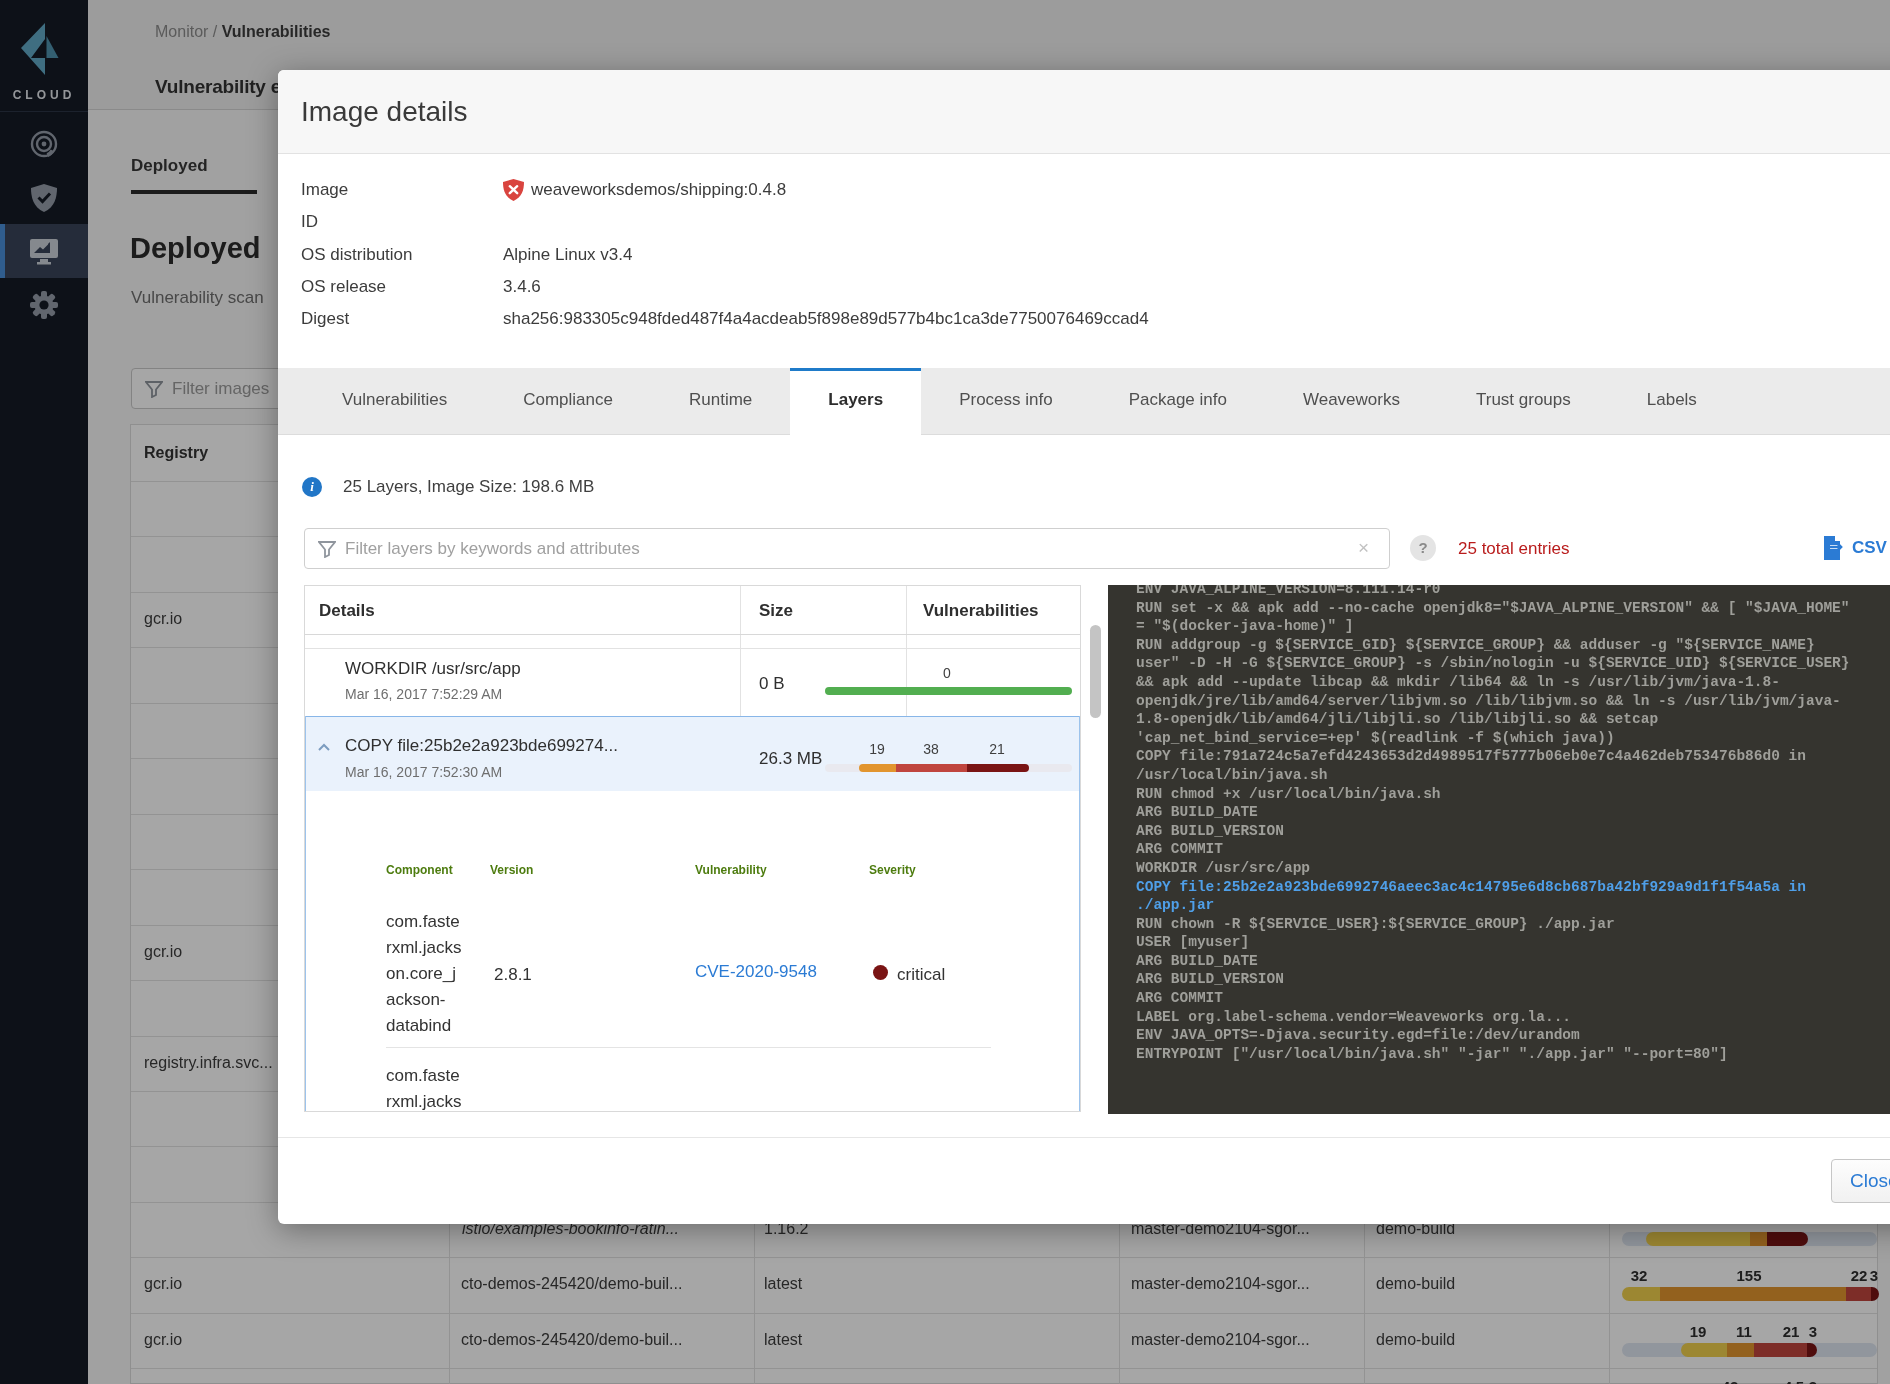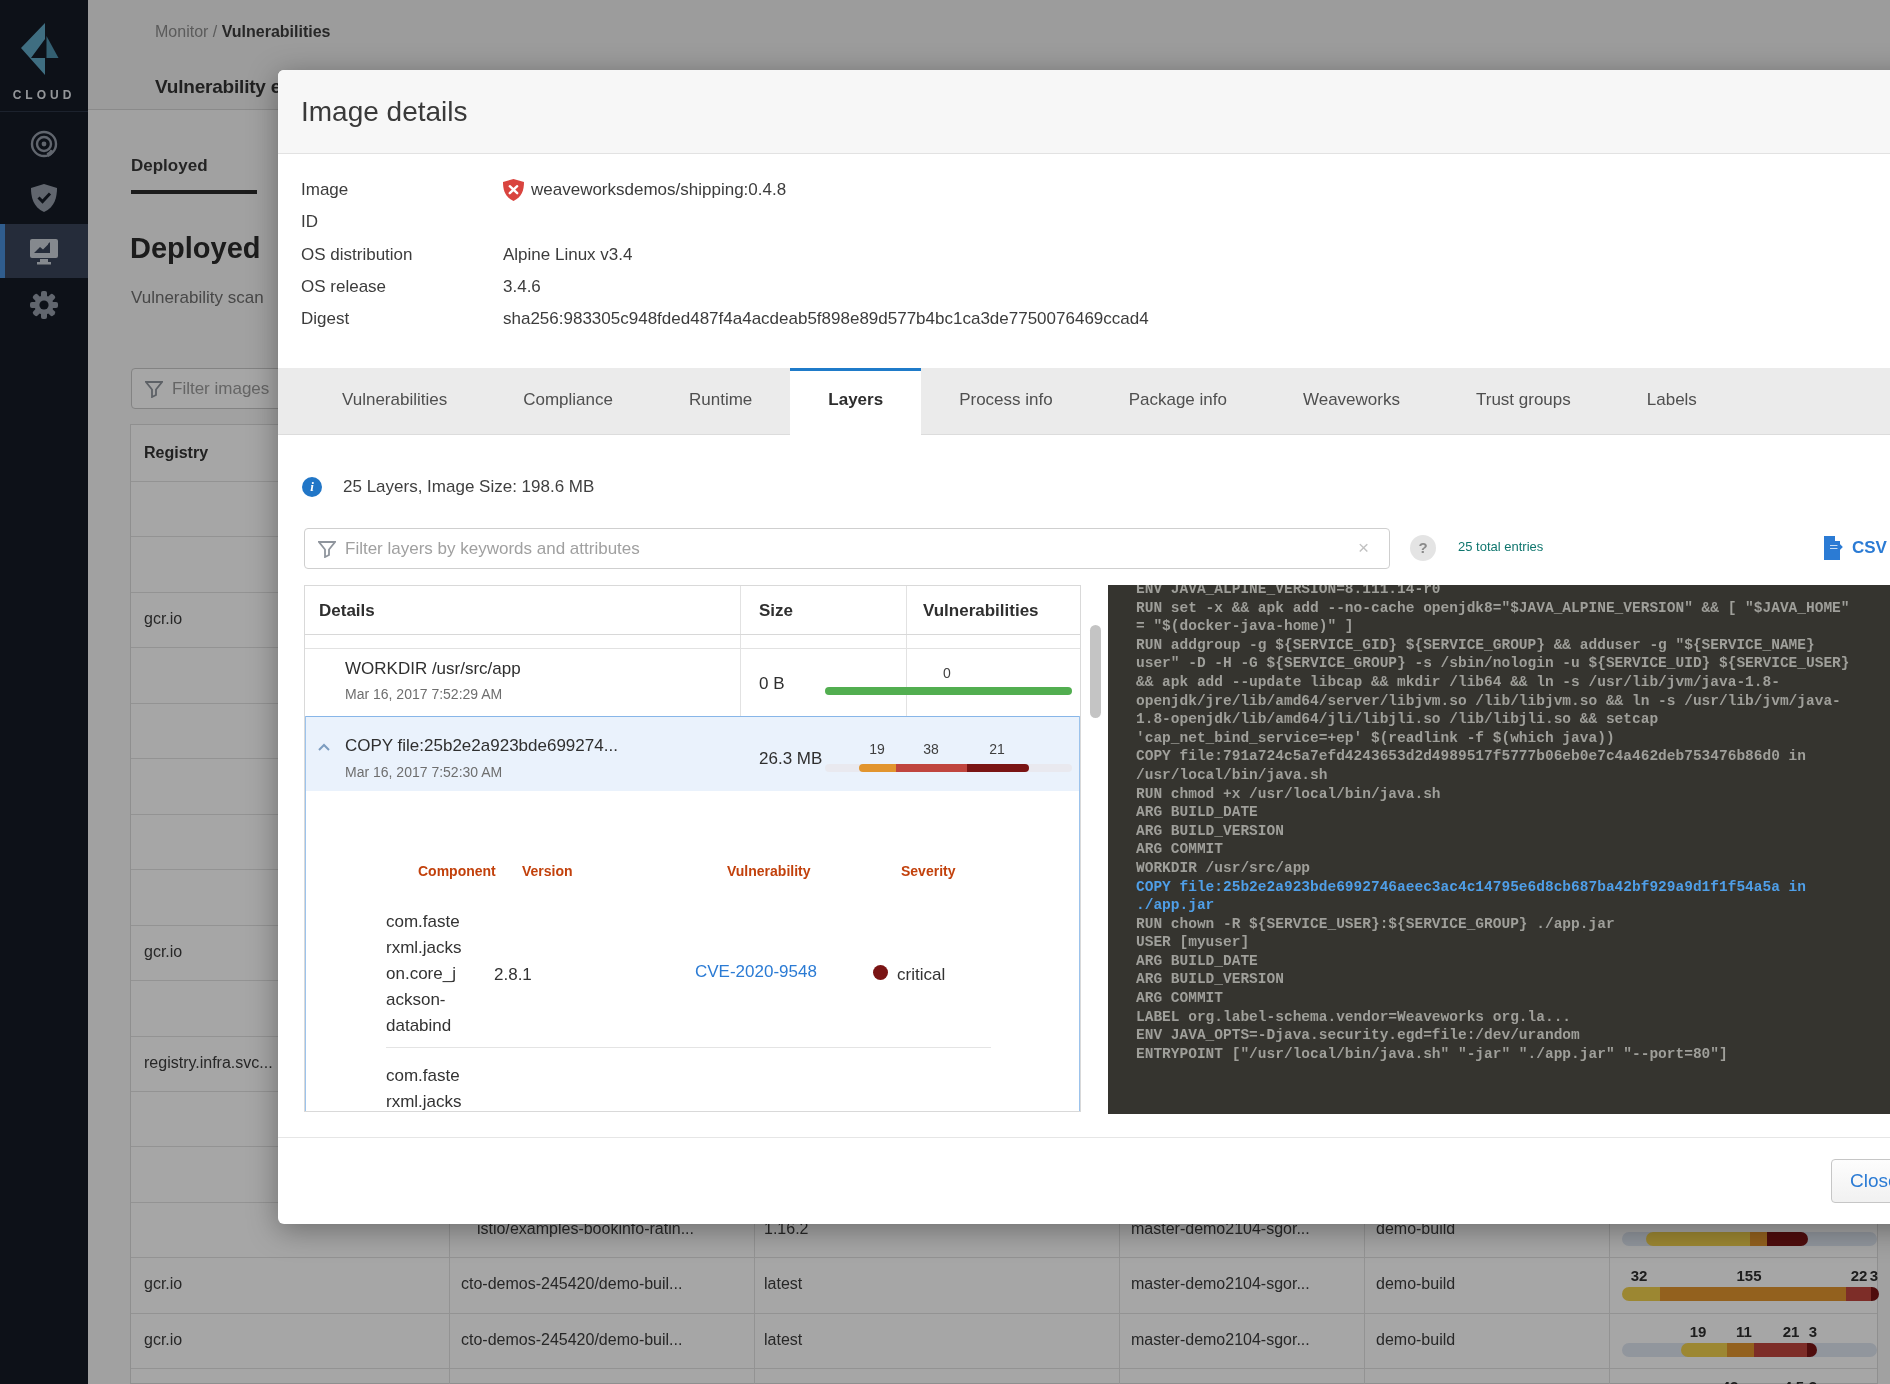--- a/index.html
+++ b/index.html
@@ -83,21 +83,21 @@
     background:#2176c7; color:#fff; font-size:13px; font-weight:bold; text-align:center; line-height:20px;
     font-family:"Liberation Serif", serif; font-style:italic; }
   #info-text { position:absolute; left:41px; top:0; font-size:17px; color:#3f3f3f; white-space:nowrap; }
 
   #layers-filter { position:absolute; left:26px; top:458px; width:1086px; height:41px;
     background:#fff; border:1px solid #cfcfcf; border-radius:4px; }
   #layers-filter .ph { position:absolute; left:40px; top:10px; font-size:17px; color:#a0a0a0; }
   #layers-filter .clear-x { position:absolute; right:20px; top:8px; font-size:19px; color:#c2c2c2; }
   #help-circle { position:absolute; left:1132px; top:465px; width:26px; height:26px; border-radius:50%;
     background:#e4e4e4; color:#8a8a8a; font-size:15px; font-weight:bold; text-align:center; line-height:26px; }
-  #total-entries { position:absolute; left:1180px; top:469px; font-size:13px; color:#0f766e; }
+  #total-entries { position:absolute; left:1180px; top:469px; font-size:17px; color:#b91c1c; }
   #csv-btn { position:absolute; left:1544px; top:465px; height:26px; color:#2b7bd4; font-size:17px; }
   #csv-btn svg { position:absolute; left:0; top:0; }
   #csv-btn .csv-label { position:absolute; left:30px; top:3px; font-weight:bold; }
 
   
   #layers-table { position:absolute; left:26px; top:515px; width:777px; height:527px;
     border:1px solid #d9d9d9; background:#fff; overflow:hidden; }
   #layers-table .col-line { position:absolute; top:0; width:1px; height:205px; background:#e2e2e2; }
   .lt-hdr { position:absolute; top:15px; font-size:17px; font-weight:bold; color:#2f2f2f; }
   #lt-hdr-line { position:absolute; left:0; top:48px; width:100%; height:1px; background:#d8d8d8; }
@@ -112,21 +112,21 @@
   #expanded-outline { position:absolute; left:0; top:130px; width:100%; height:396px;
     border-left:1px solid #9cc3ec; border-right:1px solid #9cc3ec; }
   .chev-up { position:absolute; left:12px; top:26px; }
 
   .bar-green { position:absolute; background:#52ae50; border-radius:4px; height:8px; }
   .mini-track { position:absolute; height:8px; border-radius:4px; background:#e9e9ef; }
   .mini-seg { position:absolute; height:8px; top:0; }
   .mini-label { position:absolute; font-size:14px; color:#3f3f3f; transform:translateX(-50%); }
 
   
-  .nest-hdr { position:absolute; font-size:14px; font-weight:bold; color:#c2410c;margin-left:32px; }
+  .nest-hdr { position:absolute; font-size:12px; font-weight:bold; color:#4d7c0f; }
   .nest-text { position:absolute; font-size:17px; color:#333; line-height:26px; }
   .cve-link { position:absolute; font-size:17px; color:#2b7bd4; }
   .sev-dot { position:absolute; width:15px; height:15px; border-radius:50%; background:#7a1414; }
   #nest-divider { position:absolute; left:81px; top:461px; width:605px; height:1px; background:#e4e4e4; }
 
   #lt-scrollthumb { position:absolute; left:812px; top:555px; width:11px; height:93px;
     background:#c4c4c4; border-radius:6px; }
 
   
   #terminal { position:absolute; left:830px; top:515px; width:872px; height:529px;
@@ -314,21 +314,21 @@
           <div class="vline" style="left: 988px; height: 56px;"></div>
           <div class="vline" style="left: 1233px; height: 56px;"></div>
           <div class="vline" style="left: 1478px; height: 56px;"></div>
         </div>
         <div class="bgrow" style="top: 776.85px;">
           <div class="vline" style="left: 318px; height: 56px;"></div>
           <div class="vline" style="left: 623px; height: 56px;"></div>
           <div class="vline" style="left: 988px; height: 56px;"></div>
           <div class="vline" style="left: 1233px; height: 56px;"></div>
           <div class="vline" style="left: 1478px; height: 56px;"></div>
-          <div class="bgcell" style="left: 346px;">istio/examples-bookinfo-ratin...</div>
+          <div class="bgcell" style="left: 331px; font-style: italic;">istio/examples-bookinfo-ratin...</div>
           <div class="bgcell" style="left: 633px;">1.16.2</div>
           <div class="bgcell" style="left: 1000px;">master-demo2104-sgor...</div>
           <div class="bgcell" style="left: 1245px;">demo-build</div>
           <div class="sevbar-track" style="left: 1491px; top: 29px; width: 255px; background: rgb(223, 230, 242);">
             <div class="sevseg first" style="left: 24px; width: 104px; background: rgb(240, 208, 78);"></div>
             <div class="sevseg" style="left: 128px; width: 17px; background: rgb(226, 149, 46);"></div>
             <div class="sevseg last" style="left: 145px; width: 41px; background: rgb(122, 20, 20);"></div>
           </div>
         </div>
         <div class="bgrow" style="top: 832.3px;">

